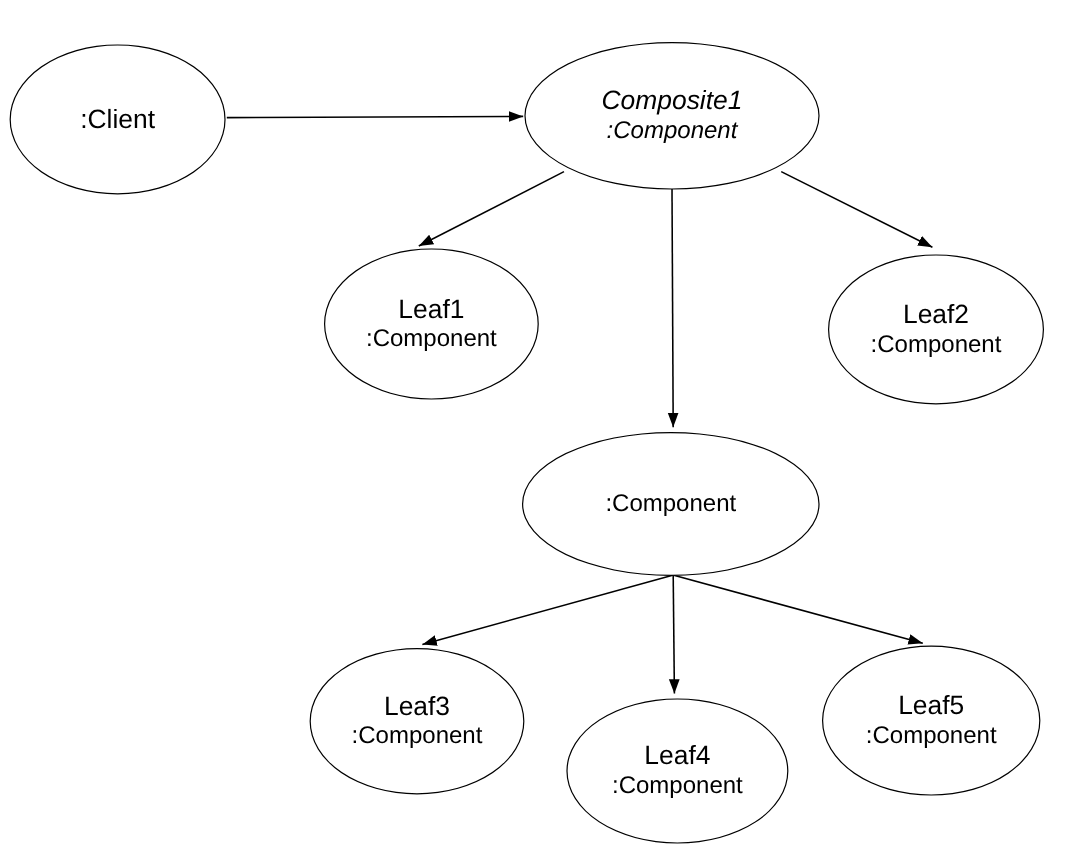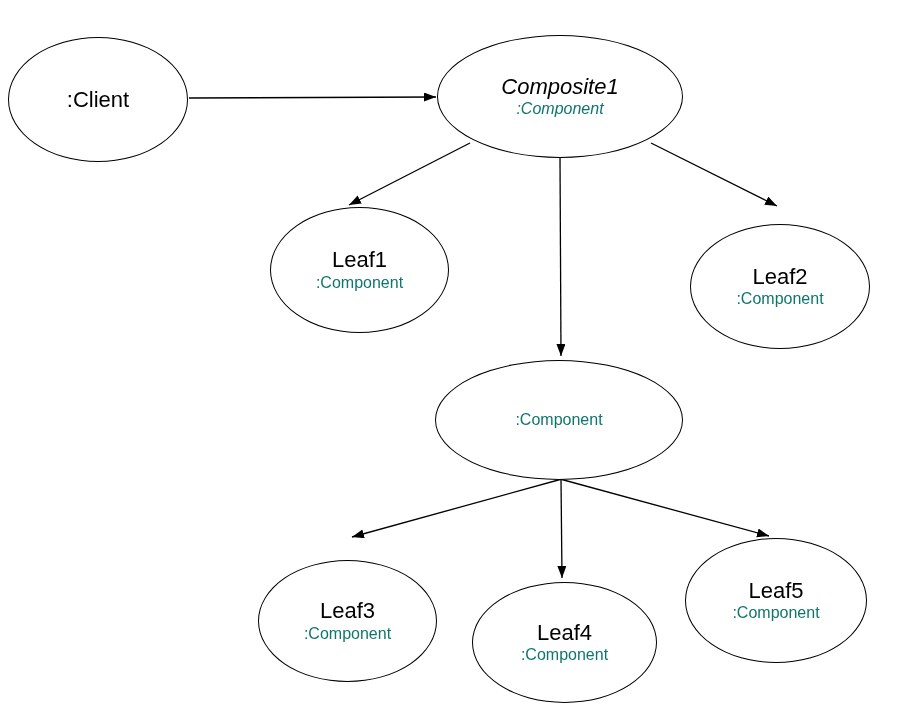--- a/index.html
+++ b/index.html
@@ -37,23 +37,23 @@
     text-align: center;
     color: #000000;
   }
   .node .name {
     font-size: 22px;
     line-height: 1.18;
     color: #000000;
     white-space: nowrap;
   }
   .node .type {
-    font-size: 16px;
+    font-size: 20px;
     line-height: 1.25;
-    color: #0f766e;
+    color: #000000;
     white-space: nowrap;
   }
 </style>
 </head>
 <body>
 
 <div class="canvas">
 
   <svg class="edges" width="900" height="715" viewBox="0 0 900 715">
     <defs>
@@ -77,30 +77,30 @@
   <div class="node" style="left:437px; top:35px; width:246px; height:123px;font-style:italic;">
     <span class="name">Composite1</span>
     <span class="type">:Component</span>
   </div>
 
   <div class="node" style="left:270px; top:207px; width:179px; height:126px;">
     <span class="name">Leaf1</span>
     <span class="type">:Component</span>
   </div>
 
-  <div class="node" style="left:690px; top:224px; width:180px; height:125px;">
+  <div class="node" style="left:690px; top:212px; width:180px; height:125px;">
     <span class="name">Leaf2</span>
     <span class="type">:Component</span>
   </div>
 
   <div class="node" style="left:435px; top:360px; width:248px; height:120px;">
     <span class="type">:Component</span>
   </div>
 
-  <div class="node" style="left:258px; top:560px; width:179px; height:122px;">
+  <div class="node" style="left:258px; top:540px; width:179px; height:122px;">
     <span class="name">Leaf3</span>
     <span class="type">:Component</span>
   </div>
 
   <div class="node" style="left:472px; top:582px; width:185px; height:121px;">
     <span class="name">Leaf4</span>
     <span class="type">:Component</span>
   </div>
 
   <div class="node" style="left:685px; top:538px; width:182px; height:125px;justify-content:center;">

